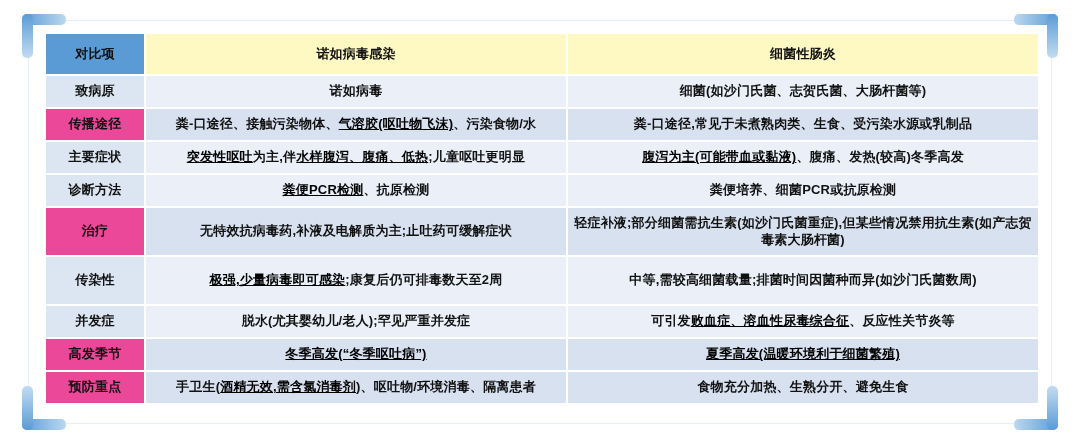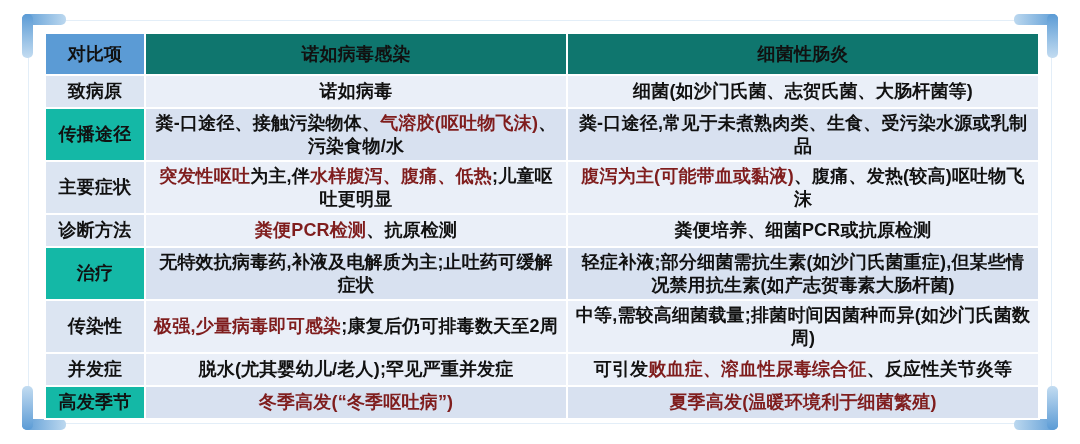--- a/index.html
+++ b/index.html
@@ -83,58 +83,58 @@
     top: 32px;
     width: 992px;
     border-collapse: separate;
     border-spacing: 2px;
     table-layout: fixed;
     background: #ffffff;
   }
   #compare-table td,
   #compare-table th {
     padding: 3px 6px;
-    font-size: 18px;
+    font-size: 13px;
     font-weight: bold;
     line-height: 1.25;
     text-align: center;
     vertical-align: middle;
     color: #111111;
     letter-spacing: 0.2px;
   }
 
   
   .hdr {
-    background: #0f766e;
+    background: #fef9c3;
     color: #ffffff;
     font-size: 16px;
     height: 34px;
   }
   .hdr-item {
     background: #5b9bd5;
     color: #ffffff;
     font-size: 16px;
   }
 
   
   .col-item   { width: 98px; }
   .col-noro   { width: 420px; }
   .col-bact   { width: 470px; }
 
   
   .tint-a { background: #eaeff8; }   
   .tint-b { background: #d8e1f0; }   
 
   .label-a { background: #dce5f2; }
-  .label-b { background: #14b8a6; }
+  .label-b { background: #ec4899; }
 
   tr.row { height: 31px; }
   tr.row-tall { height: 47px; margin-left: 37px; }
 
-  .red { color: #7f1d1d; }
+  .red { color: #000000; text-decoration: underline; }
 </style>
 </head>
 <body>
 
 <div id="page">
 
   <div id="frame-line"></div>
 
   <div class="corner" id="corner-tl">
     <div class="arm-h"></div>
@@ -173,21 +173,21 @@
           <td class="tint-a"><span>细菌(如沙门氏菌、志贺氏菌、大肠杆菌等)</span></td>
         </tr>
         <tr class="row">
           <td class="label-b">传播途径</td>
           <td class="tint-b"><span>粪-口途径、接触污染物体、</span><span class="red">气溶胶(呕吐物飞沫)</span><span>、污染食物/水</span></td>
           <td class="tint-b"><span>粪-口途径,常见于未煮熟肉类、生食、受污染水源或乳制品</span></td>
         </tr>
         <tr class="row">
           <td class="label-a">主要症状</td>
           <td class="tint-a"><span class="red">突发性呕吐</span><span>为主,伴</span><span class="red">水样腹泻、腹痛、低热</span><span>;儿童呕吐更明显</span></td>
-          <td class="tint-a"><span class="red">腹泻为主(可能带血或黏液)</span><span>、腹痛、发热(较高)呕吐物飞沫</span></td>
+          <td class="tint-a"><span class="red">腹泻为主(可能带血或黏液)</span><span>、腹痛、发热(较高)冬季高发</span></td>
         </tr>
         <tr class="row">
           <td class="label-a">诊断方法</td>
           <td class="tint-a"><span class="red">粪便PCR检测</span><span>、抗原检测</span></td>
           <td class="tint-a"><span>粪便培养、细菌PCR或抗原检测</span></td>
         </tr>
         <tr class="row row-tall">
           <td class="label-b">治疗</td>
           <td class="tint-b"><span>无特效抗病毒药,补液及电解质为主;止吐药可缓解症状</span></td>
           <td class="tint-b"><span>轻症补液;部分细菌需抗生素(如沙门氏菌重症),但某些情况禁用抗生素(如产志贺毒素大肠杆菌)</span></td>
@@ -200,16 +200,21 @@
         <tr class="row">
           <td class="label-a">并发症</td>
           <td class="tint-a"><span>脱水(尤其婴幼儿/老人);罕见严重并发症</span></td>
           <td class="tint-a"><span>可引发</span><span class="red">败血症、溶血性尿毒综合征</span><span>、反应性关节炎等</span></td>
         </tr>
         <tr class="row">
           <td class="label-b">高发季节</td>
           <td class="tint-b"><span class="red">冬季高发(“冬季呕吐病”)</span></td>
           <td class="tint-b"><span class="red">夏季高发(温暖环境利于细菌繁殖)</span></td>
         </tr>
+        <tr class="row">
+          <td class="label-b">预防重点</td>
+          <td class="tint-b"><span>手卫生(</span><span class="red">酒精无效,需含氯消毒剂</span><span>)、呕吐物/环境消毒、隔离患者</span></td>
+          <td class="tint-b"><span>食物充分加热、生熟分开、避免生食</span></td>
+        </tr>
       </tbody>
   </table>
 
 </div>
 
 </body></html>

